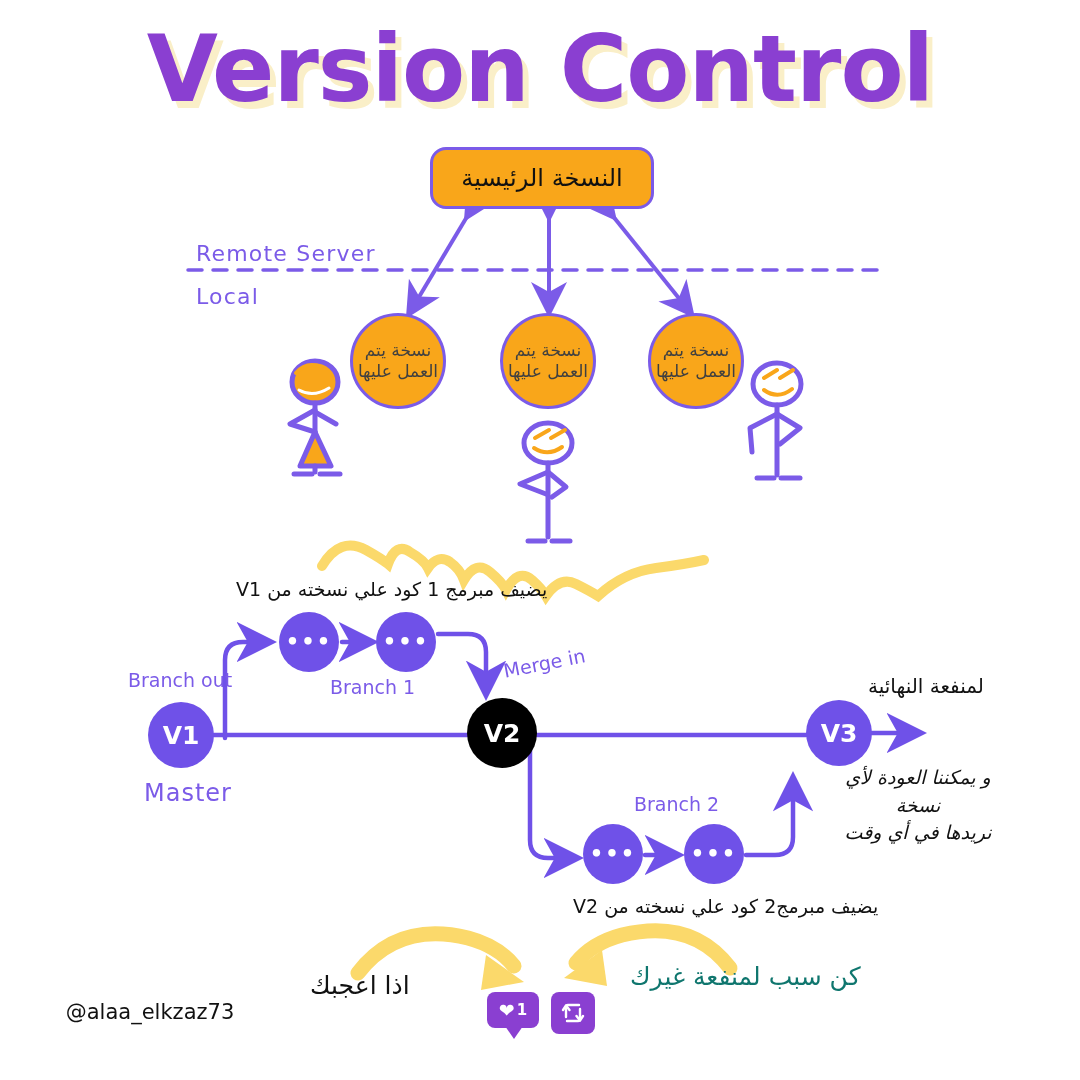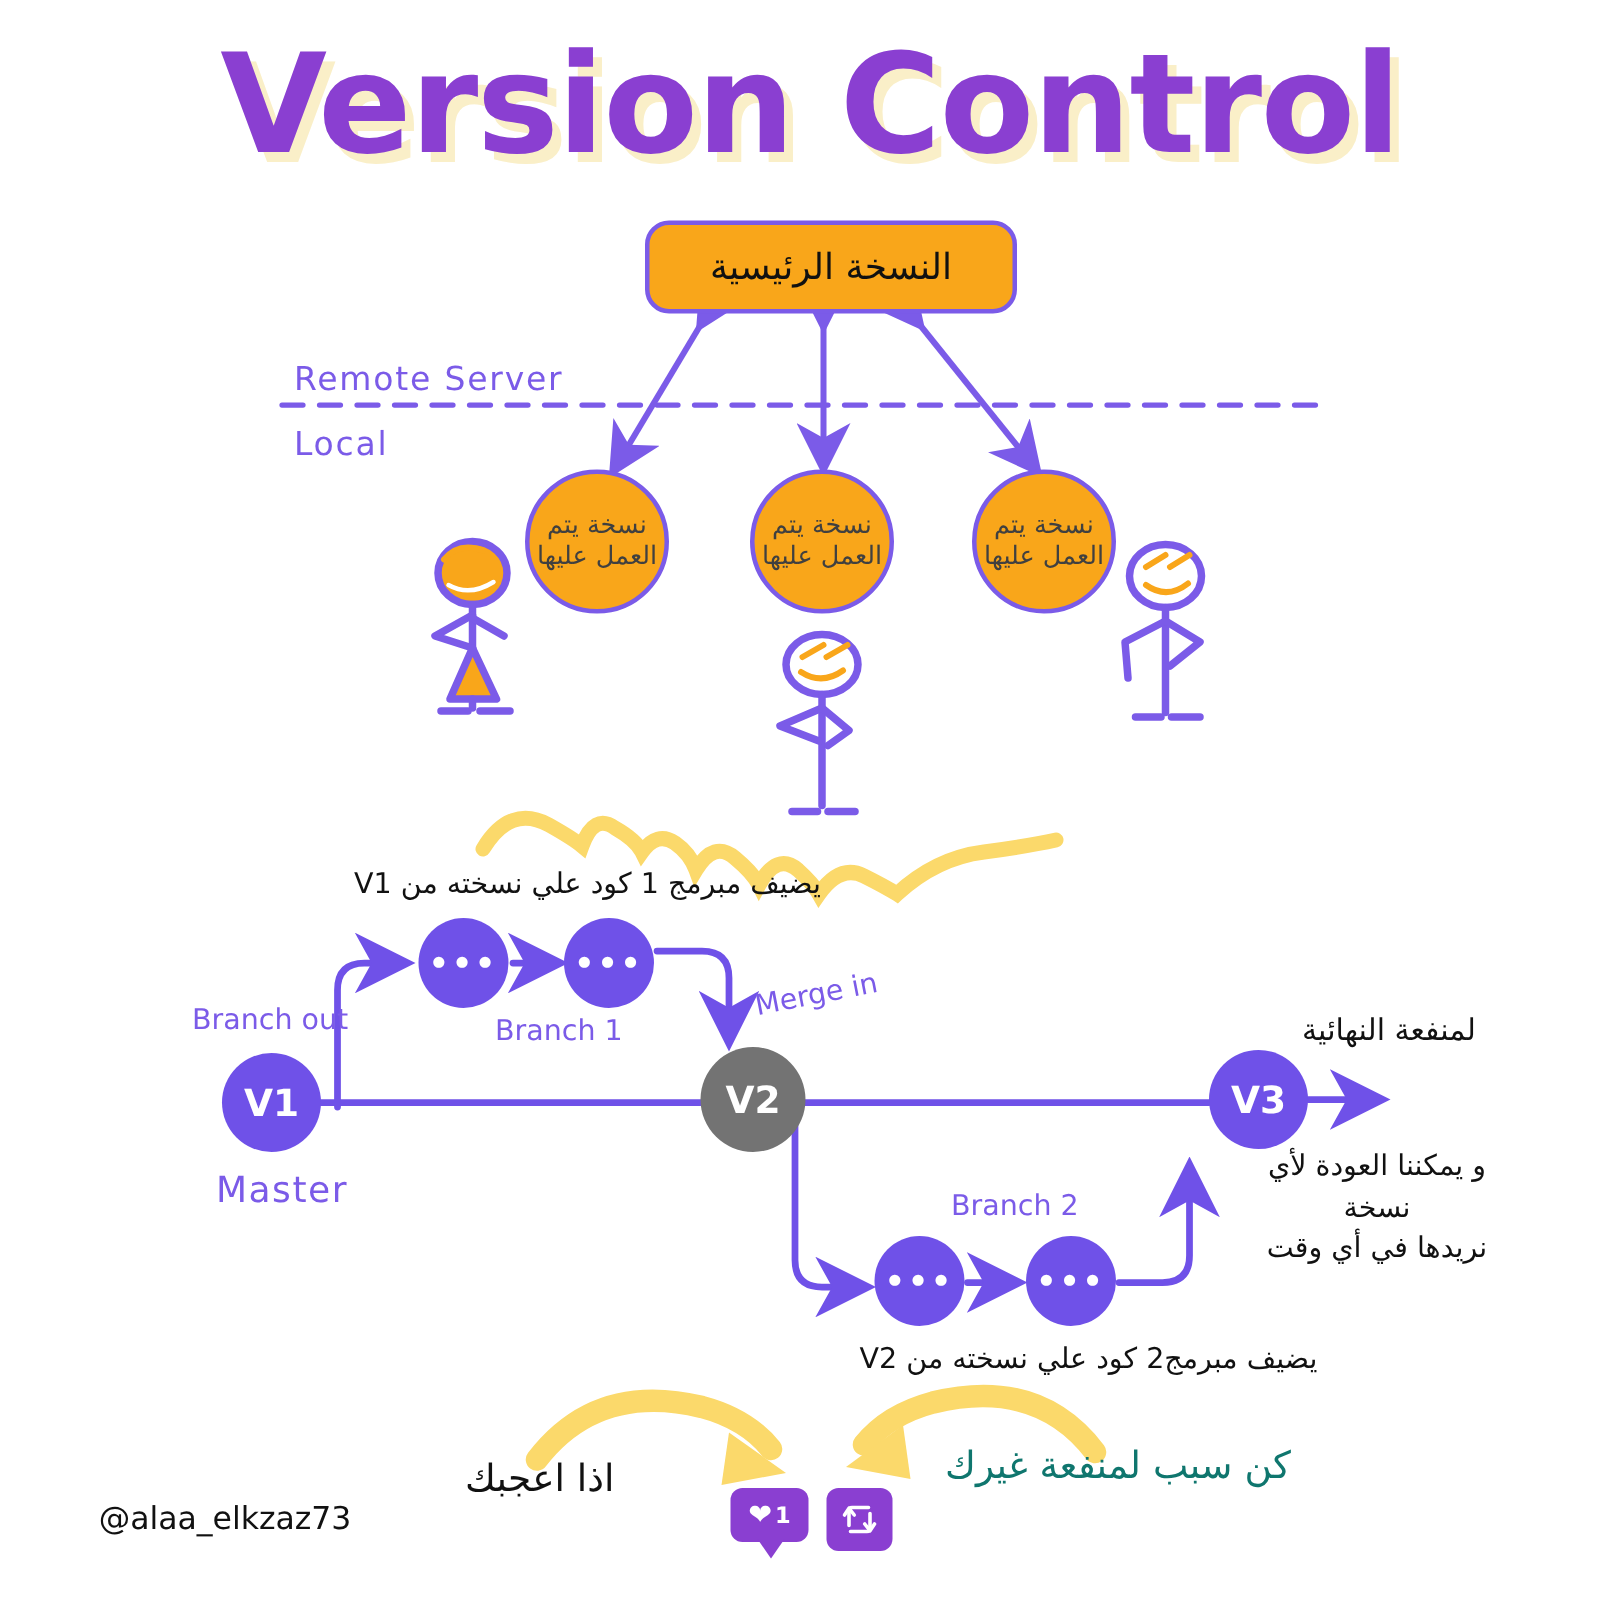--- a/index.html
+++ b/index.html
@@ -16,21 +16,21 @@
     display:inline-block;
     font-family:"DejaVu Sans","Liberation Sans",sans-serif;
     font-weight:bold;font-size:92px;letter-spacing:-1px;
     color:#8A3FD1;
     text-shadow:6px 7px 0 #FAEFC8;
     line-height:1.05;
   }
 
   
   #master-box{
-    left:430px;top:147px;width:248px;height:62px;
+    left:430px;top:147px;width:224px;height:62px;
     background:#F9A61A;border:3.5px solid #7B5BE8;border-radius:16px;
     box-sizing:border-box;display:flex;align-items:center;justify-content:center;
   }
   #master-box span{color:#111;font-size:24px;direction:rtl;}
 
   
   .hand{font-family:"DejaVu Sans","Liberation Sans",sans-serif;color:#7B5BE8;}
   #remote-label{left:196px;top:241px;font-size:22px;letter-spacing:1.2px;}
   #local-label{left:196px;top:284px;font-size:22px;letter-spacing:1.2px;}
 
@@ -44,42 +44,42 @@
   #copy-1{left:350px;top:313px;}
   #copy-2{left:500px;top:313px;}
   #copy-3{left:648px;top:313px;}
 
   
   .node{
     border-radius:50%;display:flex;align-items:center;justify-content:center;
     color:#fff;font-weight:bold;
   }
   .node.purple{background:#6F51E8;}
-  .node.orange{background:#737373;}
+  .node.orange{background:#000000;}
   #node-v1{left:148px;top:702px;width:66px;height:66px;font-size:25px;}
   #node-v2{left:467px;top:698px;width:70px;height:70px;font-size:25px;}
   #node-v3{left:806px;top:700px;width:66px;height:66px;font-size:25px;}
   .dot-node{width:60px;height:60px;font-size:21px;letter-spacing:2px;}
   #b1-c1{left:279px;top:612px;}
   #b1-c2{left:376px;top:612px;}
   #b2-c1{left:583px;top:824px;}
   #b2-c2{left:684px;top:824px;}
 
   
   #lbl-branch-out{left:128px;top:669px;font-size:19px;}
   #lbl-branch-1{left:330px;top:676px;font-size:19px;}
   #lbl-merge-in{left:503px;top:652px;font-size:19px;transform:rotate(-11deg);}
   #lbl-master{left:144px;top:779px;font-size:24px;letter-spacing:1px;}
   #lbl-branch-2{left:634px;top:793px;font-size:19px;}
 
   .ar{direction:rtl;color:#111;font-size:19px;line-height:1.45;}
   #cap-dev1{left:236px;top:576px;}
   #cap-dev2{left:573px;top:893px;}
   #cap-final{left:868px;top:672px;font-size:20px;}
-  #cap-revert{left:838px;top:764px;text-align:center;width:160px;}
+  #cap-revert{left:838px;top:764px;text-align:center;width:160px;font-style:italic;}
 
   
   #cta-like-text{left:310px;top:971px;font-size:25px;direction:rtl;color:#111;}
   #cta-share-text{left:630px;top:962px;font-size:25px;direction:rtl;color:#0f766e;}
 
   .badge{background:#8A3FD1;border-radius:8px;display:flex;align-items:center;justify-content:center;}
   #badge-like{left:487px;top:992px;width:52px;height:36px;gap:2px;}
   #badge-like .heart{color:#fff;font-size:19px;line-height:1;}
   #badge-like .cnt{color:#fff;font-size:15px;font-weight:bold;}
   #badge-like-tail{

